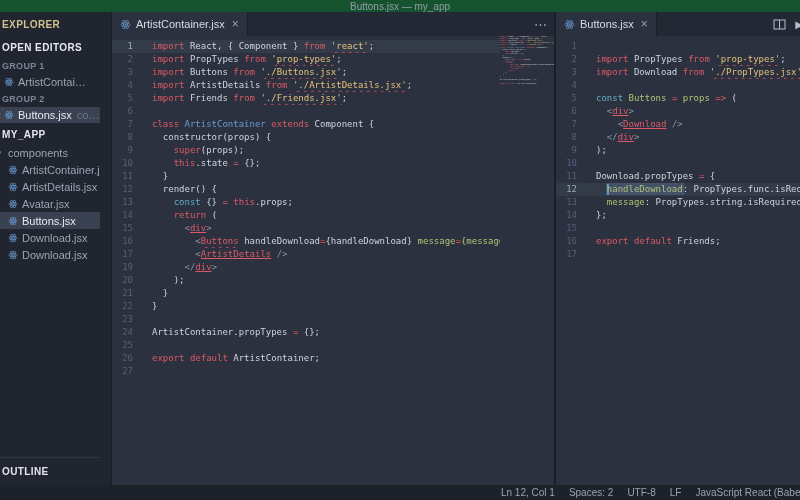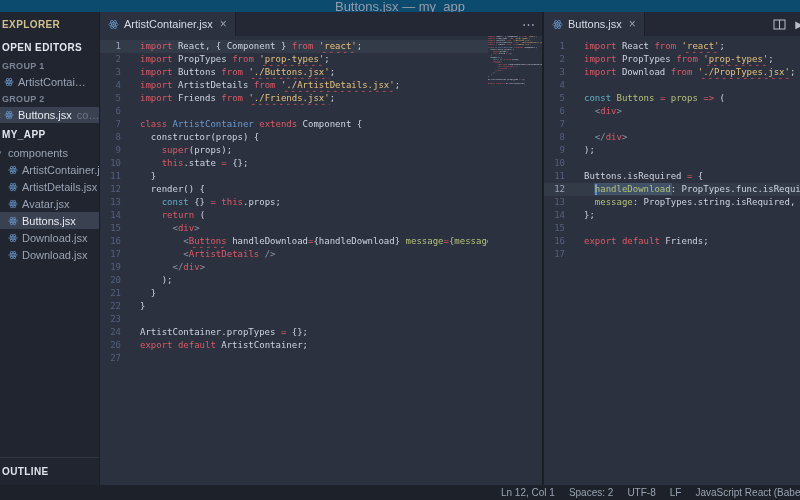--- a/index.html
+++ b/index.html
@@ -1,23 +1,23 @@
 <!DOCTYPE html>
 <html><head>
 <meta charset="utf-8">
 <style>
   * { margin:0; padding:0; box-sizing:border-box; }
   html,body { width:800px; height:500px; overflow:hidden; background:#2b313e;
               font-family:"Liberation Sans", sans-serif; }
-  .titlebar { height:12px; background:#0c4a6e; color:#959ca9; font-size:13px;
+  .titlebar { height:12px; background:#14532d; color:#959ca9; font-size:10px;
               line-height:13px; text-align:center; }
   .main { display:flex; height:473px; }
 
   
-  .sidebar { width:100px; background:#21252f; border-right:1px solid #1a1e26;
+  .sidebar { width:112px; background:#21252f; border-right:1px solid #1a1e26;
              overflow:hidden; display:flex; flex-direction:column; }
   .side-inner { margin-left:-8px; width:108px; display:flex; flex-direction:column; flex:1; }
   .section-h { color:#cfc08d; font-size:10px; font-weight:bold; letter-spacing:.4px;
                padding:7px 0 6px 10px; white-space:nowrap; }
   .subsection-h { color:#e3e7ee; font-size:10px; font-weight:bold; letter-spacing:.4px;
                   padding:6px 0 4px 10px; white-space:nowrap; }
   .group-h { color:#7c8596; font-size:9px; font-weight:bold; letter-spacing:.3px;
              padding:4px 0 3px 10px; white-space:nowrap; }
   .oe-row, .tree-row { display:flex; align-items:center; height:16px; font-size:11px;
                        color:#9aa4b4; white-space:nowrap; overflow:hidden; }
@@ -60,21 +60,21 @@
 
   
   .t-id   { color:#ced4df; }
   .t-kw   { color:#dc5a66; }
   .t-str  { color:#e6c17c; }
   .t-type { color:#6a9bd0; }
   .t-olive{ color:#b4c178; }
   .t-teal { color:#64aec6; }
   .t-op   { color:#dc5a66; }
   .t-pun  { color:#8a93a4; }
-  .t-tag  { color:#dc5a66; }
+  .t-tag  { color:#dc5a66;text-decoration:underline; }
   .t-sq   { text-decoration:underline wavy #c94b57 1px; text-underline-offset:2px; }
   .t-hl   { background:rgba(86,118,154,.38); box-shadow:0 0 0 1px rgba(120,150,190,.28); }
   .cursor { display:inline-block; width:2px; height:11px; background:#4f9cf0;
             vertical-align:middle; margin-right:-2px; }
 
   
   .minimap { position:absolute; top:0; right:0; width:54px; height:100%;
              overflow:hidden; background:#2b313e; }
   .mline { height:1.9px; line-height:1.9px; font-family:"DejaVu Sans Mono", monospace;
            font-size:2px; white-space:pre; overflow:hidden; }
@@ -249,20 +249,21 @@
           <div class="crow"><span class="lnum">14</span><span class="ccode"><span class="t-id">    </span><span class="t-kw">return </span><span class="t-id">(</span></span></div>
           <div class="crow"><span class="lnum">15</span><span class="ccode"><span class="t-id">      </span><span class="t-pun">&lt;</span><span class="t-tag">div</span><span class="t-pun">&gt;</span></span></div>
           <div class="crow"><span class="lnum">16</span><span class="ccode"><span class="t-id">        </span><span class="t-pun">&lt;</span><span class="t-tag t-sq">Buttons</span><span class="t-id"> handleDownload</span><span class="t-op">=</span><span class="t-id">{handleDownload} </span><span class="t-olive">message</span><span class="t-op">=</span><span class="t-olive">{message}</span><span class="t-id"> /&gt;</span></span></div>
           <div class="crow"><span class="lnum">17</span><span class="ccode"><span class="t-id">        </span><span class="t-pun">&lt;</span><span class="t-tag">ArtistDetails</span><span class="t-pun"> /&gt;</span></span></div>
           <div class="crow"><span class="lnum">19</span><span class="ccode"><span class="t-id">      </span><span class="t-pun">&lt;/</span><span class="t-tag">div</span><span class="t-pun">&gt;</span></span></div>
           <div class="crow"><span class="lnum">20</span><span class="ccode"><span class="t-id">    );</span></span></div>
           <div class="crow"><span class="lnum">21</span><span class="ccode"><span class="t-id">  }</span></span></div>
           <div class="crow"><span class="lnum">22</span><span class="ccode"><span class="t-id">}</span></span></div>
           <div class="crow"><span class="lnum">23</span><span class="ccode"></span></div>
           <div class="crow"><span class="lnum">24</span><span class="ccode"><span class="t-id">ArtistContainer.propTypes </span><span class="t-op">= </span><span class="t-id">{};</span></span></div>
+          <div class="crow"><span class="lnum">25</span><span class="ccode"></span></div>
           <div class="crow"><span class="lnum">26</span><span class="ccode"><span class="t-kw">export default </span><span class="t-id">ArtistContainer;</span></span></div>
           <div class="crow"><span class="lnum">27</span><span class="ccode"></span></div>
         </div>
       <div class="minimap">
           <div class="mline"><span class="t-kw">import </span><span class="t-id">React, { Component } </span><span class="t-kw">from </span><span class="t-str t-sq">'react'</span><span class="t-id">;</span></div>
           <div class="mline"><span class="t-kw">import </span><span class="t-id">PropTypes </span><span class="t-kw">from </span><span class="t-str t-sq">'prop-types'</span><span class="t-id">;</span></div>
           <div class="mline"><span class="t-kw">import </span><span class="t-id">Buttons </span><span class="t-kw">from </span><span class="t-str t-sq">'./Buttons.jsx'</span><span class="t-id">;</span></div>
           <div class="mline"><span class="t-kw">import </span><span class="t-id">ArtistDetails </span><span class="t-kw">from </span><span class="t-str t-sq">'./ArtistDetails.jsx'</span></div>
           <div class="mline"><span class="t-kw">import </span><span class="t-id">Friends </span><span class="t-kw">from </span><span class="t-str t-sq">'./Friends.jsx'</span><span class="t-id">;</span></div>
           <div class="mline"></div>
@@ -308,31 +309,31 @@
       <div class="tab-actions">
         <svg class="split-svg" width="13" height="11" viewBox="0 0 13 11">
             <rect x="1" y="1" width="11" height="9"></rect>
             <line x1="6.5" y1="1" x2="6.5" y2="10"></line>
           </svg>
         <span class="play-glyph">▶</span>
       </div>
     </div>
     <div class="codearea">
       <div>
-          <div class="crow"><span class="lnum">1</span><span class="ccode"><span class="t-kw">import </span><span class="t-id">React </span><span class="t-kw">from </span><span class="t-str t-sq">'react'</span><span class="t-id">;</span></span></div>
+          <div class="crow"><span class="lnum">1</span></div>
           <div class="crow"><span class="lnum">2</span><span class="ccode"><span class="t-kw">import </span><span class="t-id">PropTypes </span><span class="t-kw">from </span><span class="t-str t-sq">'prop-types'</span><span class="t-id">;</span></span></div>
           <div class="crow"><span class="lnum">3</span><span class="ccode"><span class="t-kw">import </span><span class="t-id">Download </span><span class="t-kw">from </span><span class="t-str t-sq">'./PropTypes.jsx'</span><span class="t-id">;</span></span></div>
           <div class="crow"><span class="lnum">4</span><span class="ccode"></span></div>
           <div class="crow"><span class="lnum">5</span><span class="ccode"><span class="t-teal">const </span><span class="t-olive">Buttons </span><span class="t-op">= </span><span class="t-olive">props </span><span class="t-op">=&gt; </span><span class="t-id">(</span></span></div>
           <div class="crow"><span class="lnum">6</span><span class="ccode"><span class="t-id">  </span><span class="t-pun">&lt;</span><span class="t-tag">div</span><span class="t-pun">&gt;</span></span></div>
-          <div class="crow"><span class="lnum">7</span></div>
+          <div class="crow"><span class="lnum">7</span><span class="ccode"><span class="t-id">    </span><span class="t-pun">&lt;</span><span class="t-tag">Download</span><span class="t-pun"> /&gt;</span></span></div>
           <div class="crow"><span class="lnum">8</span><span class="ccode"><span class="t-id">  </span><span class="t-pun">&lt;/</span><span class="t-tag">div</span><span class="t-pun">&gt;</span></span></div>
           <div class="crow"><span class="lnum">9</span><span class="ccode"><span class="t-id">);</span></span></div>
           <div class="crow"><span class="lnum">10</span><span class="ccode"></span></div>
-          <div class="crow"><span class="lnum">11</span><span class="ccode"><span class="t-id">Buttons.isRequired </span><span class="t-op">= </span><span class="t-id">{</span></span></div>
+          <div class="crow"><span class="lnum">11</span><span class="ccode"><span class="t-id">Download.propTypes </span><span class="t-op">= </span><span class="t-id">{</span></span></div>
           <div class="crow current"><span class="lnum">12</span><span class="ccode"><span class="t-id">  </span><span class="cursor"></span><span class="t-olive t-hl">handleDownload</span><span class="t-id">: PropTypes.func.isRequired,</span></span></div>
           <div class="crow"><span class="lnum">13</span><span class="ccode"><span class="t-id">  </span><span class="t-olive">message</span><span class="t-id">: PropTypes.string.isRequired,</span></span></div>
           <div class="crow"><span class="lnum">14</span><span class="ccode"><span class="t-id">};</span></span></div>
           <div class="crow"><span class="lnum">15</span><span class="ccode"></span></div>
           <div class="crow"><span class="lnum">16</span><span class="ccode"><span class="t-kw">export default </span><span class="t-id">Friends;</span></span></div>
           <div class="crow"><span class="lnum">17</span><span class="ccode"></span></div>
         </div>
     </div>
   </div>
 </div>

